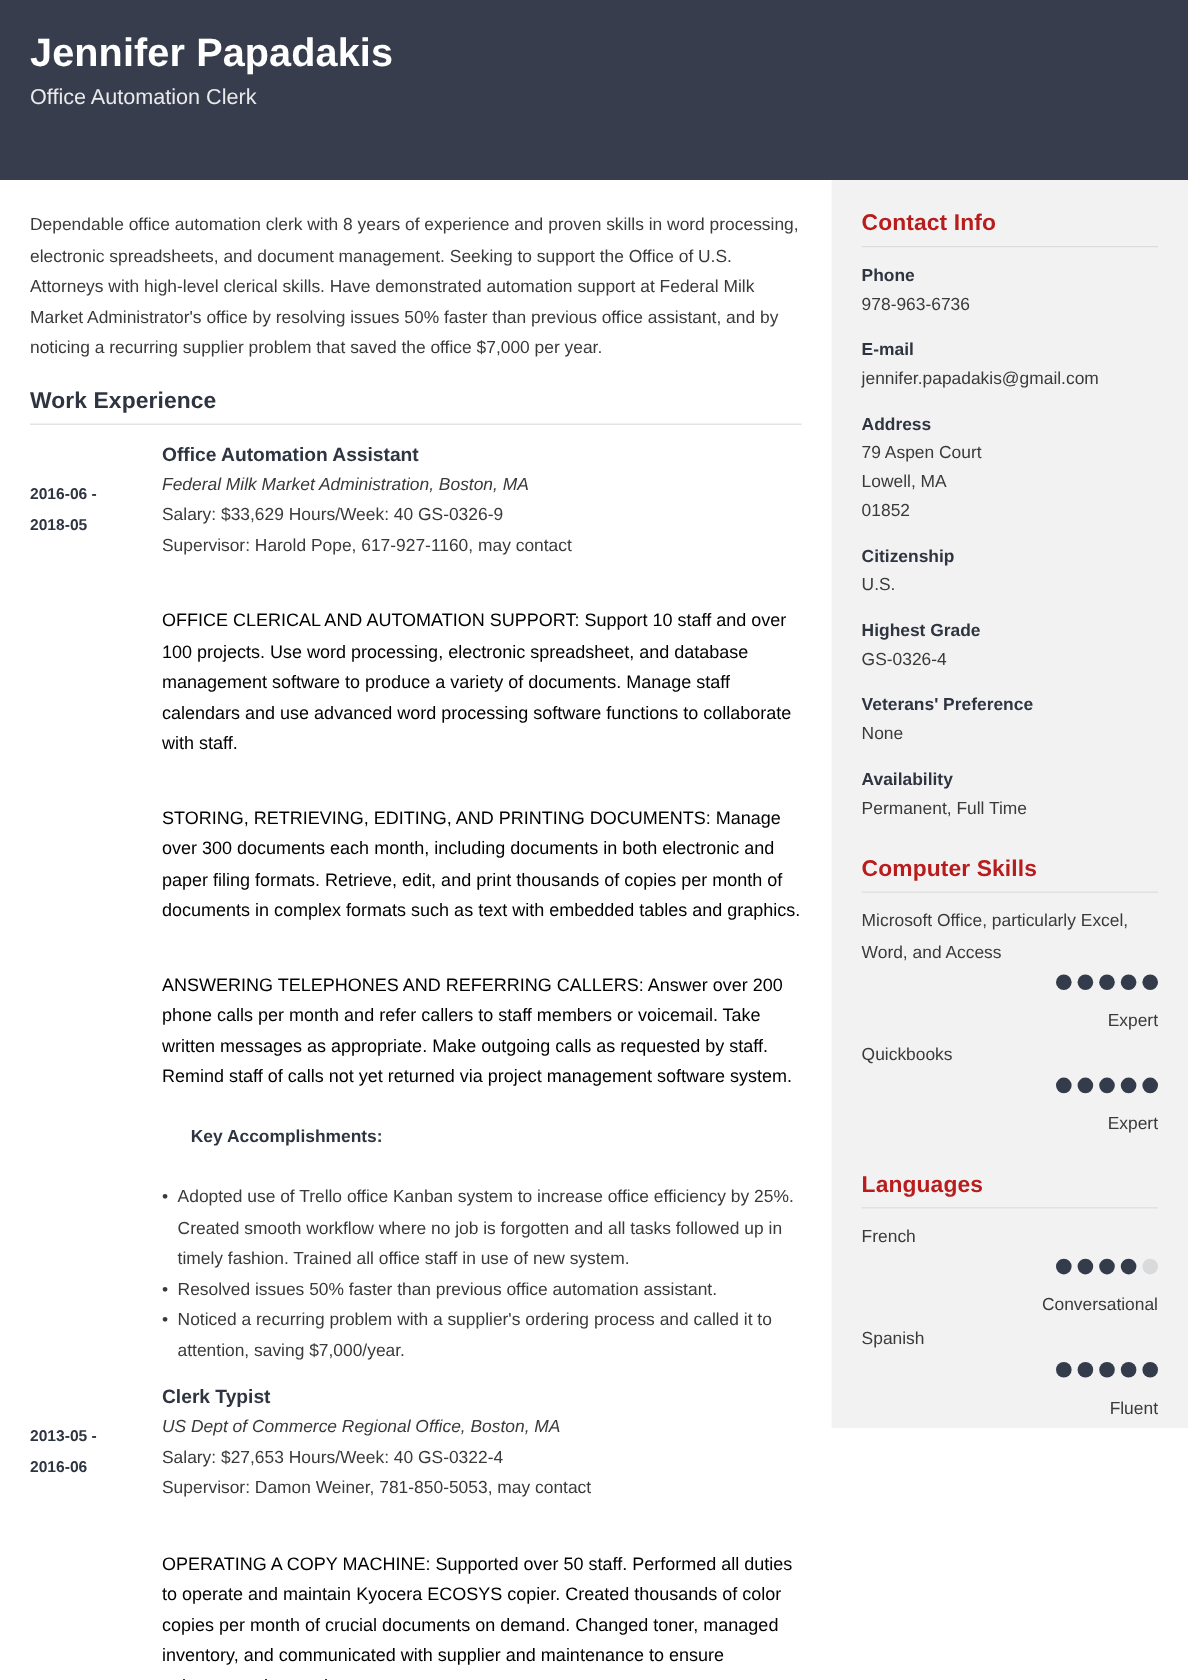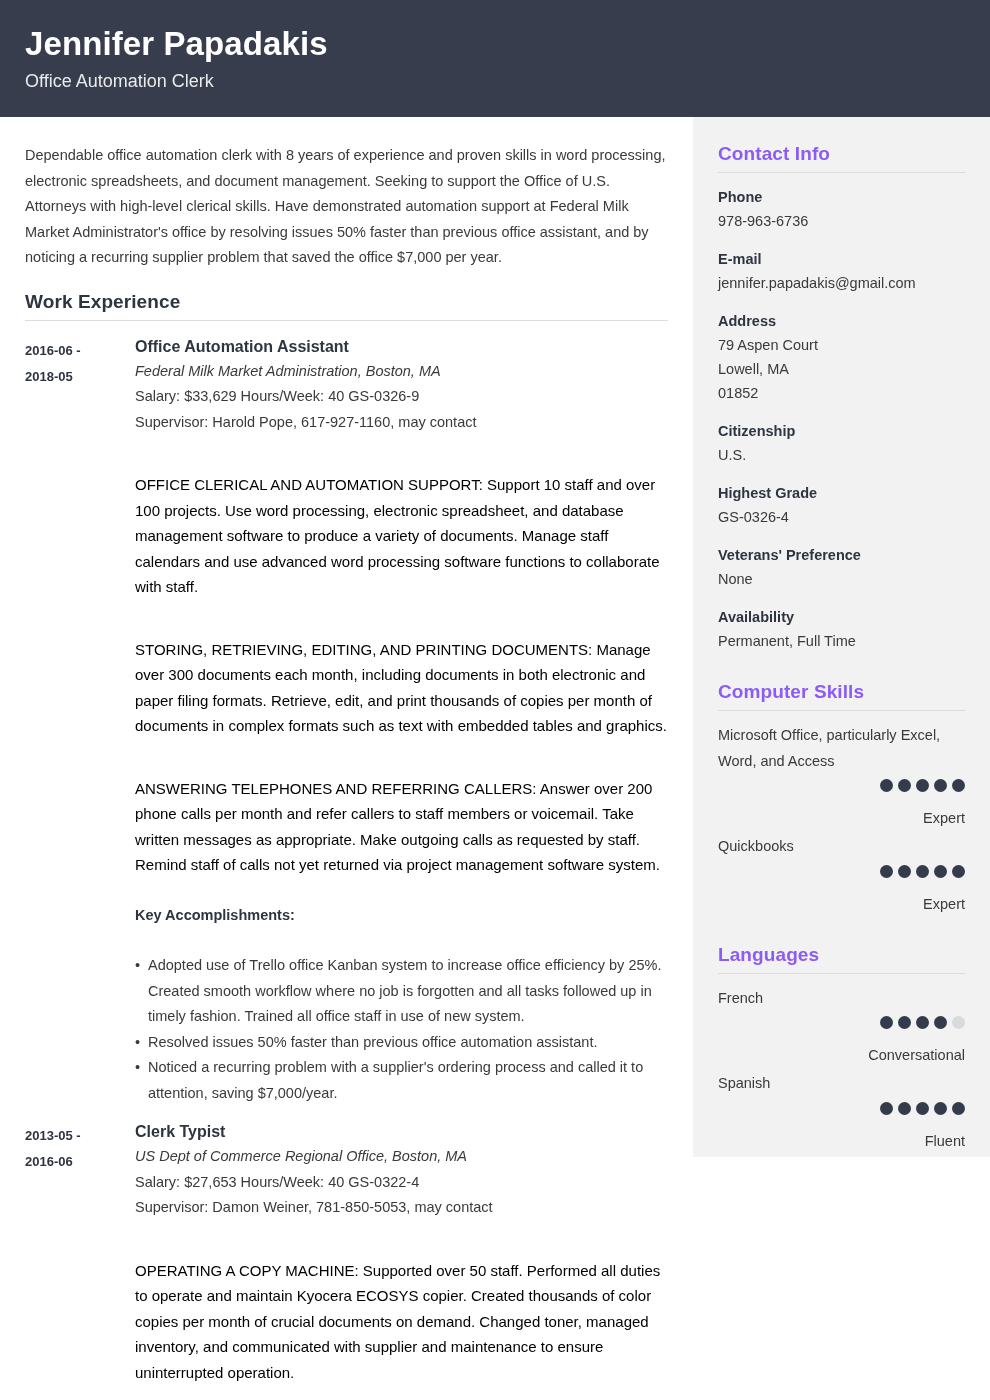--- a/index.html
+++ b/index.html
@@ -16,21 +16,21 @@
     position: relative;
     width: 990px;
     height: 1400px;
     overflow: hidden;
     background: #ffffff;
   }
 
   
   .header {
     background: #373d4c;
-    height: 117px;
+    height: 150px;
     padding: 24px 0 0 25px;
   }
   .header-name {
     color: #ffffff;
     font-size: 33px;
     font-weight: bold;
     letter-spacing: 0.1px;
     line-height: 40px;
   }
   .header-title {
@@ -79,20 +79,21 @@
   .job + .job { margin-top: 14px; }
 
   .job-dates {
     width: 110px;
     flex: 0 0 110px;
     font-size: 13px;
     font-weight: bold;
     color: #2e3440;
     line-height: 26px;
     padding-top: 3px;
+    margin-top: 28px;
   }
   .job-dates span { display: block; }
 
   .job-body { flex: 1 1 auto; }
 
   .job-title {
     font-size: 16px;
     font-weight: bold;
     color: #2e3440;
     line-height: 24px;
@@ -115,20 +116,21 @@
     color: #000000;
     margin-top: 37px;
   }
 
   .accomplishments-label {
     font-size: 14.5px;
     font-weight: bold;
     color: #2e3440;
     line-height: 25.5px;
     margin-top: 25px;
+    margin-left: 24px;
   }
 
   .bullets {
     list-style: none;
     margin-top: 25px;
   }
   .bullets li {
     position: relative;
     padding-left: 13px;
     font-size: 14.5px;
@@ -149,21 +151,21 @@
   .sidebar {
     width: 297px;
     flex: 0 0 297px;
     background: #f2f2f2;
     padding: 26px 25px 0 25px;
   }
 
   .side-heading {
     font-size: 19px;
     font-weight: bold;
-    color: #8b5cf6;
+    color: #b91c1c;
     padding-bottom: 7px;
     border-bottom: 1px solid #dcdcdc;
     margin-bottom: 12px;
     letter-spacing: 0.1px;
   }
   .side-heading.spaced { margin-top: 28px; }
 
   .contact-block { margin-bottom: 14px; }
   .contact-label {
     font-size: 14.5px;

